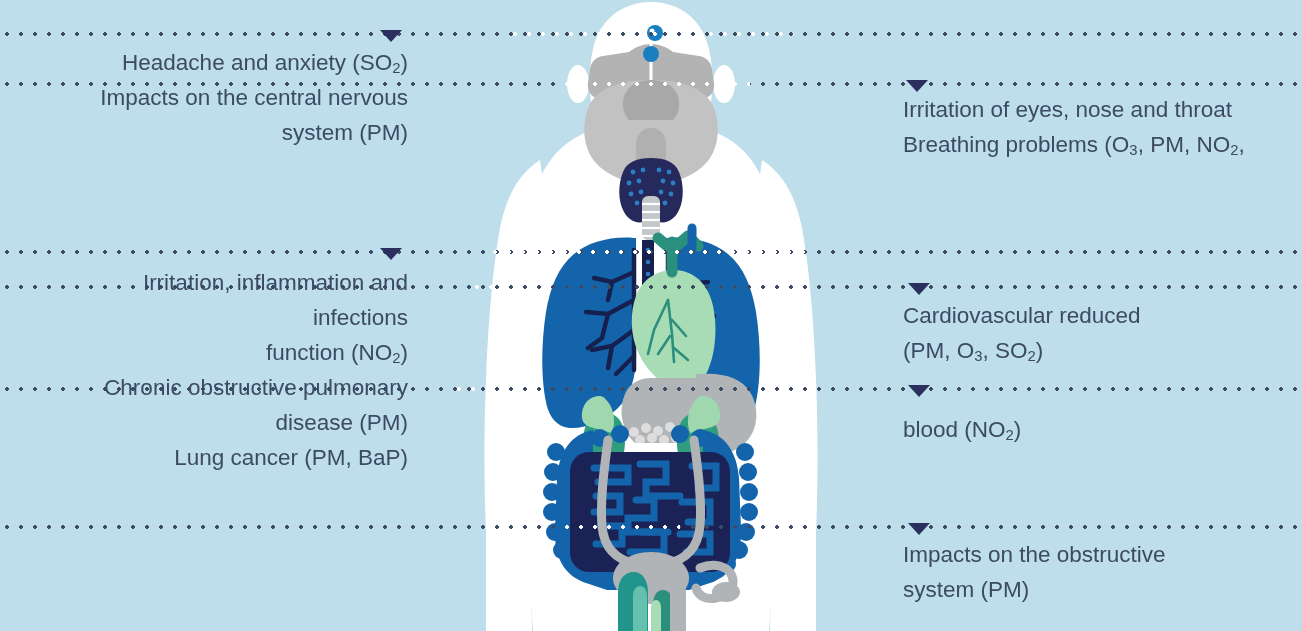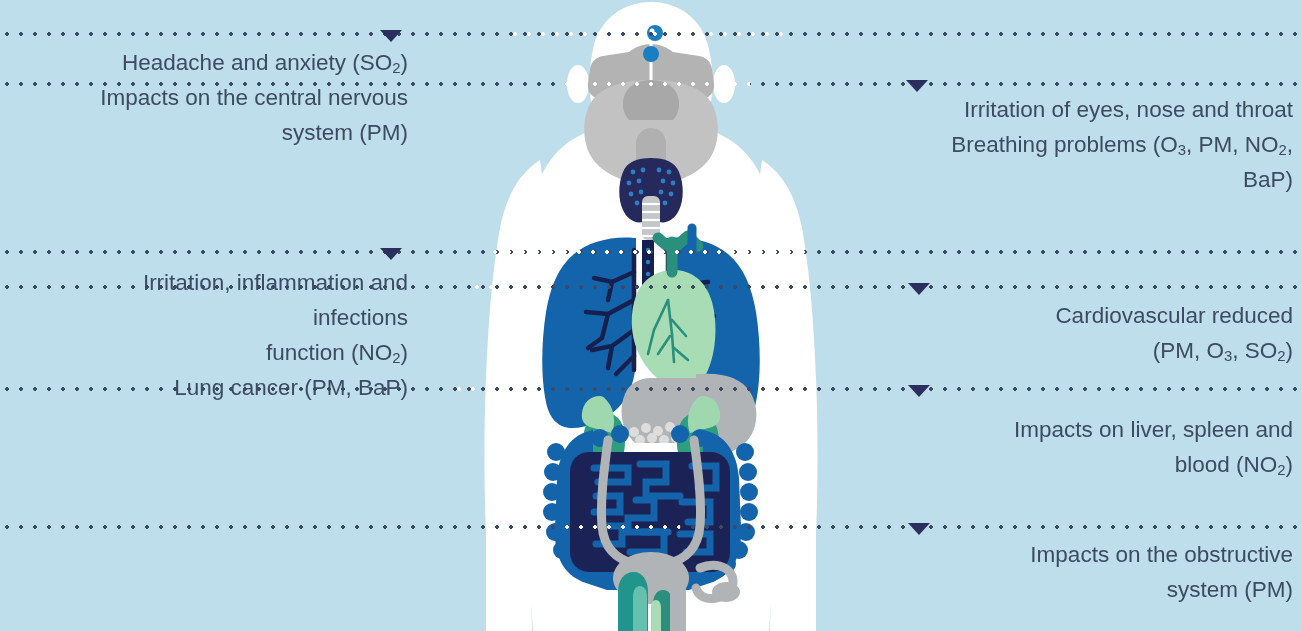--- a/index.html
+++ b/index.html
@@ -28,21 +28,21 @@
   .marker{
     position:absolute;width:0;height:0;
     border-left:11px solid transparent;
     border-right:11px solid transparent;
     border-top:12px solid #2b2f5e;
   }
 
   
   .block{position:absolute;color:#3d4a63;font-size:22.5px;line-height:30px;}
   .block.left{text-align:right;}
-  .block.right{text-align:right;}
+  .block.right{text-align:left;}
   .block p{margin:0 0 5px 0;}
   .block p:last-child{margin-bottom:0;}
   sub{font-size:0.66em;vertical-align:-0.22em;line-height:0;}
 </style>
 </head>
 <body>
 
 <div id="stage">
 
   <svg id="figure" viewBox="0 0 1302 631" xmlns="http://www.w3.org/2000/svg">
@@ -327,35 +327,35 @@
   <div id="callouts-left">
       <div class="block left" style="top: 48px; left: 0px; width: 408px;">
         <p>Headache and anxiety (SO<sub>2</sub>)</p>
         <p>Impacts on the central nervous</p>
         <p>system (PM)</p>
       </div>
       <div class="block left" style="top: 268px; left: 0px; width: 408px;">
         <p>Irritation, inflammation and</p>
         <p>infections</p>
         <p>function (NO<sub>2</sub>)</p>
+        <p>Chronic obstructive pulmonary</p>
+        <p>disease (PM)</p>
         <p>Lung cancer (PM, BaP)</p>
       </div>
     </div>
   <div id="callouts-right">
       <div class="block right" style="top: 95px; left: 903px; width: 390px;">
         <p>Irritation of eyes, nose and throat</p>
         <p>Breathing problems (O<sub>3</sub>, PM, NO<sub>2</sub>,</p>
-        <p>BaP)</p>
       </div>
       <div class="block right" style="top: 301px; left: 903px; width: 390px;">
         <p>Cardiovascular reduced</p>
         <p>(PM, O<sub>3</sub>, SO<sub>2</sub>)</p>
       </div>
       <div class="block right" style="top: 415px; left: 903px; width: 390px;">
-        <p>Impacts on liver, spleen and</p>
         <p>blood (NO<sub>2</sub>)</p>
       </div>
       <div class="block right" style="top: 540px; left: 903px; width: 390px;">
         <p>Impacts on the obstructive</p>
         <p>system (PM)</p>
       </div>
     </div>
 
 </div>
 

